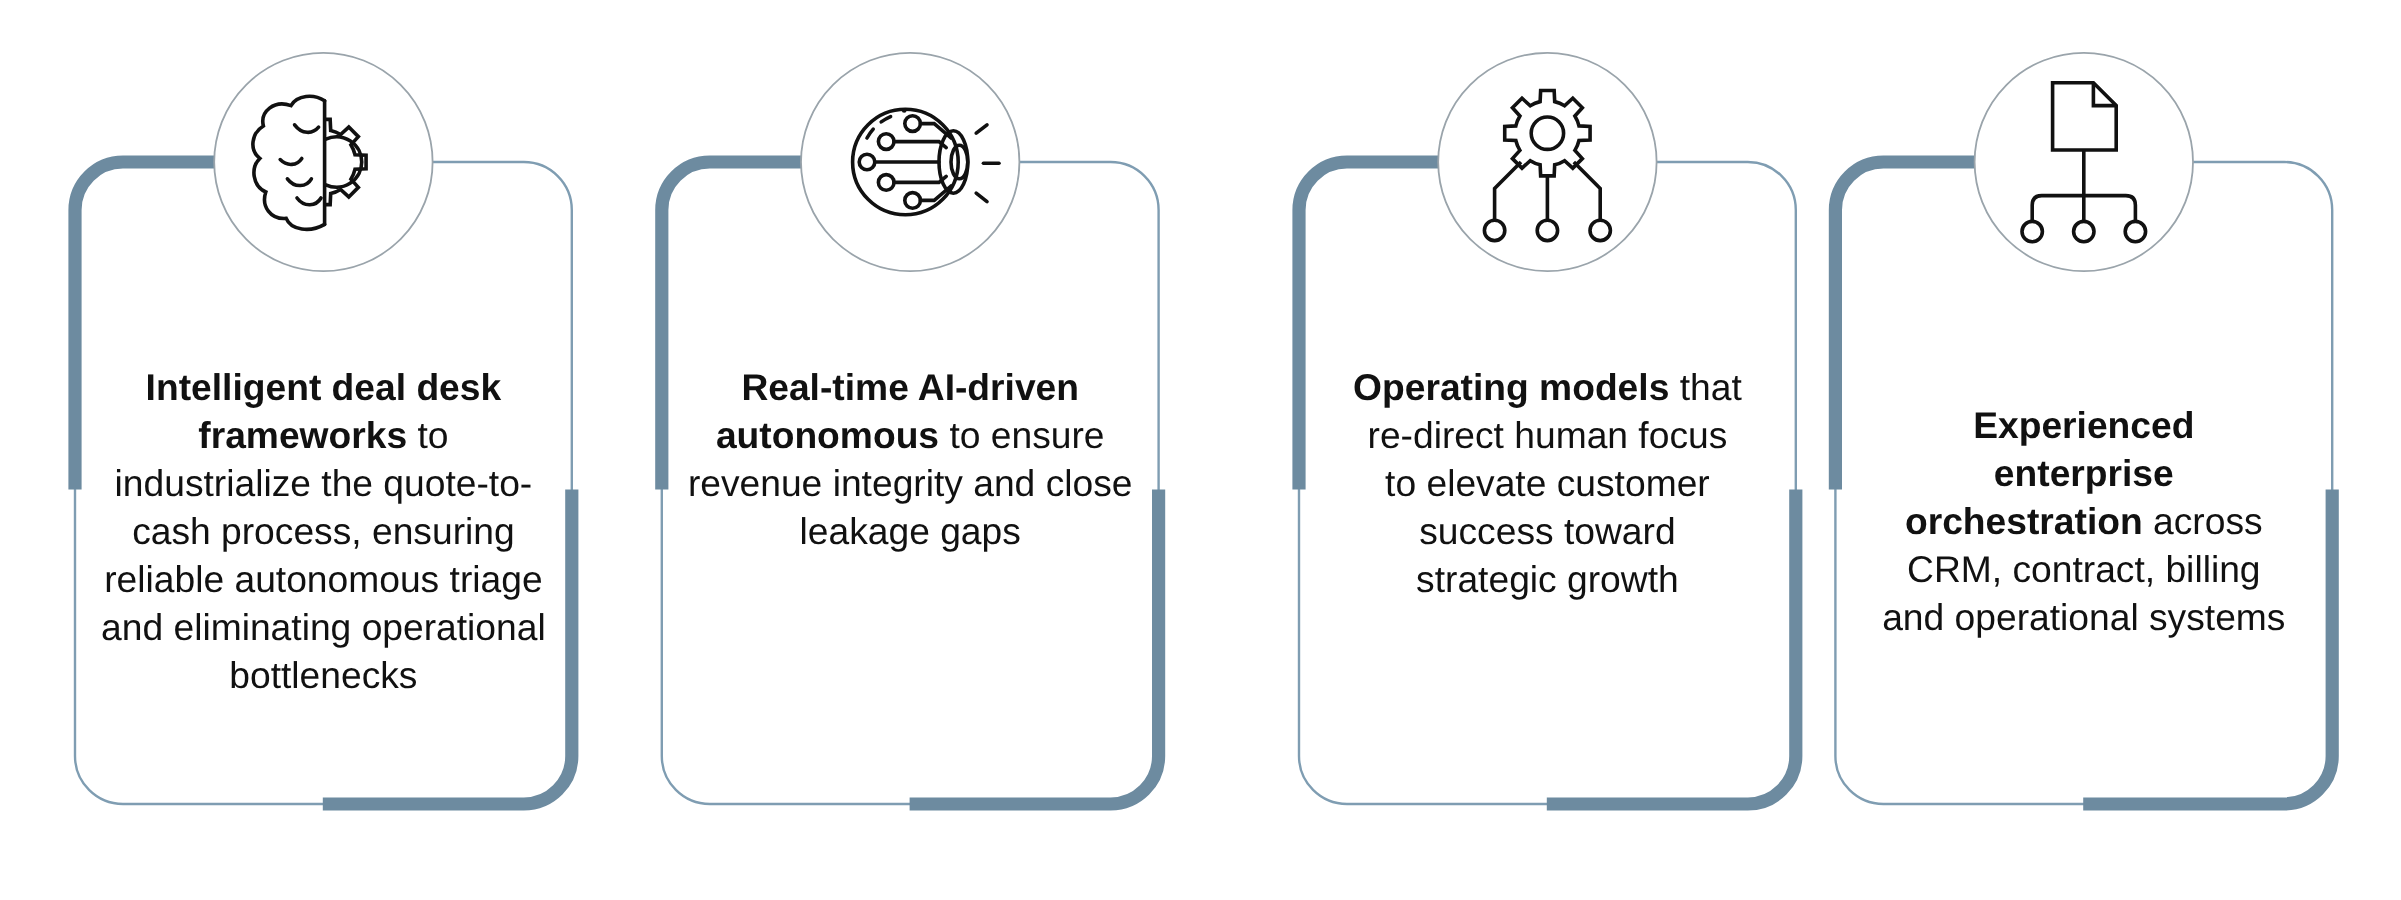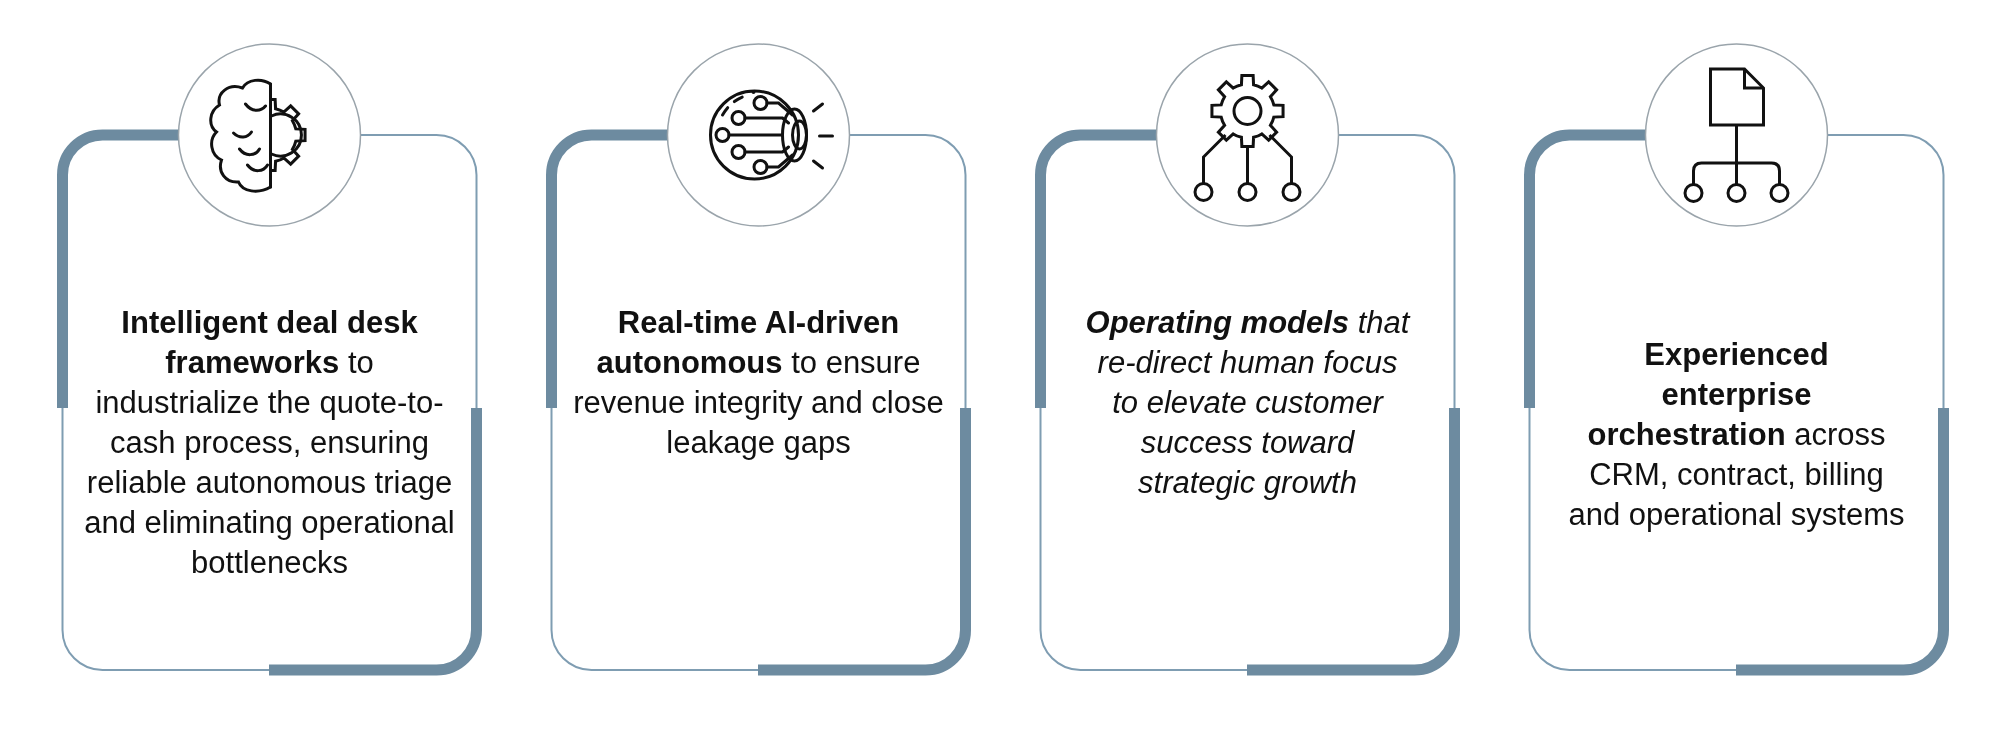--- a/index.html
+++ b/index.html
@@ -2,21 +2,21 @@
 <html><head>
 <meta charset="utf-8">
 <style>
   html,body{margin:0;padding:0;background:#ffffff;}
   body{width:2001px;height:750px;position:relative;overflow:hidden;
        font-family:"Liberation Sans",sans-serif;}
   .cards-row{position:absolute;inset:0;}
   .card{position:absolute;top:33px;width:427px;height:680px;}
   .card:nth-child(1){left:56px;}
   .card:nth-child(2){left:545px;}
-  .card:nth-child(3){left:1034px;font-style:italic;}
+  .card:nth-child(3){left:1076px;}
   .card:nth-child(4){left:1523px;}
   .frame{position:absolute;left:0;top:0;}
   .card-text{position:absolute;top:270px;left:0;right:0;margin:0 auto;
              text-align:center;color:#111111;font-size:31px;line-height:40px;
              letter-spacing:0;}
   .card:nth-child(1) .card-text{width:371px;}
   .card:nth-child(2) .card-text{width:371px;}
   .card:nth-child(3) .card-text{width:330px;}
   .card:nth-child(4) .card-text{width:340px;margin-top:32px;}
   .lead{font-weight:700;}

